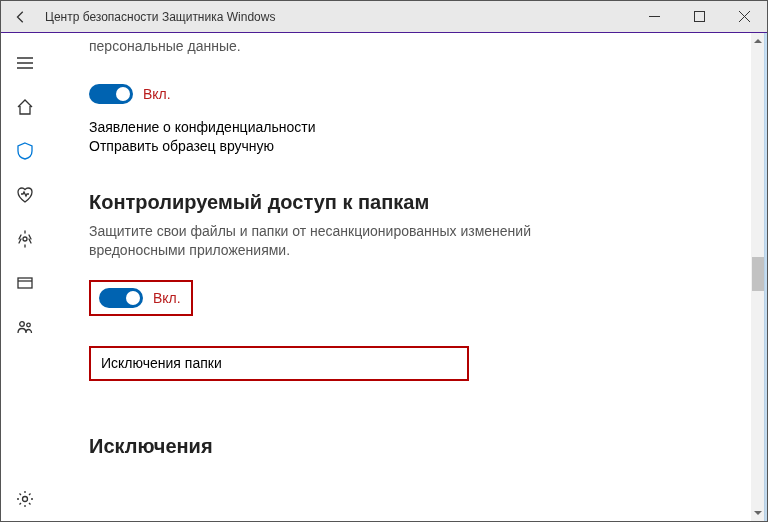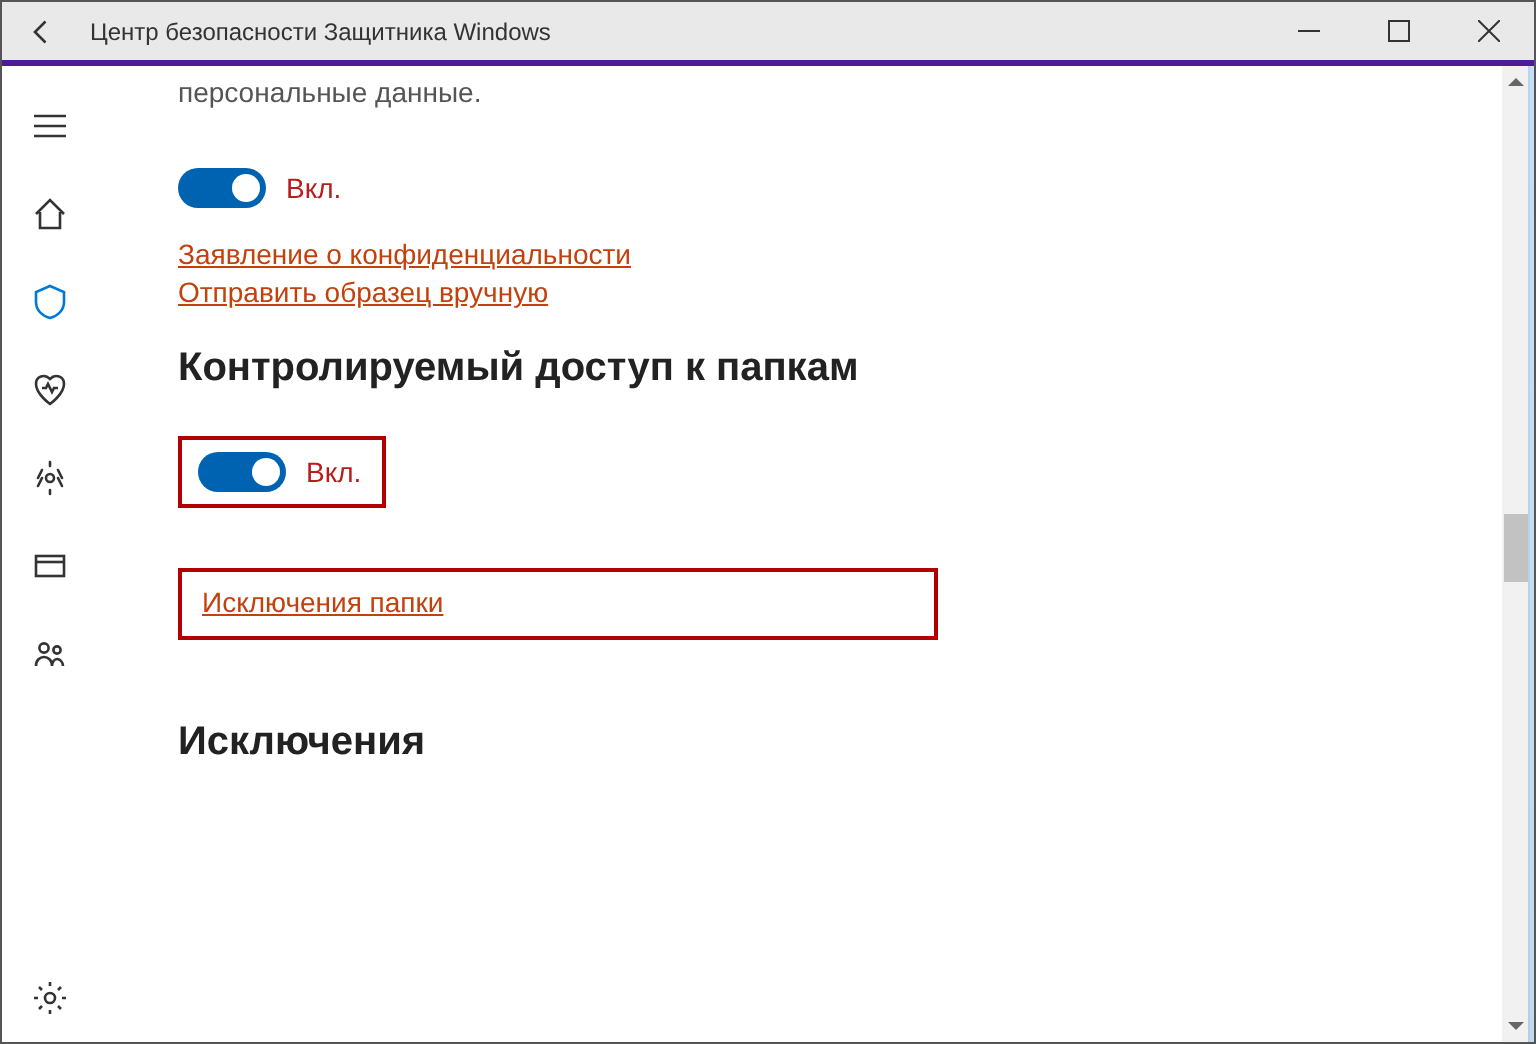--- a/index.html
+++ b/index.html
@@ -1,37 +1,37 @@
 <!DOCTYPE html>
 <html><head>
 <meta charset="utf-8">
 <style>
   * { box-sizing: border-box; margin: 0; padding: 0; }
   html, body { width: 768px; height: 522px; overflow: hidden; font-family: "Segoe UI", Tahoma, sans-serif; background: #fff; }
   .window { width: 768px; height: 522px; display: flex; flex-direction: column; border: 1px solid #555; }
-  .titlebar { height: 32px; background: #e9e9e9; display: flex; align-items: center; color: #333; border-bottom: 3px solid #4c1d95; }
+  .titlebar { height: 32px; background: #e9e9e9; display: flex; align-items: center; color: #333; border-bottom: 1px solid #4c1d95; }
   .tb-back { width: 40px; height: 32px; display:flex; align-items:center; justify-content:center; }
   .tb-back svg { width:14px; height:14px; stroke:#333; stroke-width:1.5; fill:none; }
   .tb-title { flex: 1; font-size: 12px; color:#333; padding-left: 4px; }
   .tb-btn { width: 45px; height: 32px; display:flex; align-items:center; justify-content:center; }
   .tb-btn svg { width:11px; height:11px; stroke:#333; stroke-width:1; fill:none; }
   .body { flex:1; display:flex; position:relative; background:#fff; }
   .sidebar { width: 48px; display:flex; flex-direction:column; padding-top:8px; }
   .sb-item { width:48px; height:44px; display:flex; align-items:center; justify-content:center; position:relative; }
   .sb-item svg { width:18px; height:18px; stroke:#333; stroke-width:1.3; fill:none; }
   .sb-item.active svg { stroke:#0078d7; }
   .sb-spacer { flex:1; }
   .content { flex:1; padding: 0 0 0 40px; overflow:hidden; color:#333; }
   .section-desc { font-size: 14px; color:#555; line-height:1.35; margin-bottom: 6px; }
   .toggle-row { display:flex; align-items:center; gap:10px; margin: 14px 0 14px; }
   .toggle { width:44px; height:20px; background:#0063b1; border-radius:10px; position:relative; }
   .toggle .knob { position:absolute; right:3px; top:3px; width:14px; height:14px; background:#fff; border-radius:50%; }
   .toggle-label { font-size:14px; color:#b91c1c; }
-  .link { color:#c2410c; font-size:14px; line-height:1.4; display:block; cursor:pointer;text-decoration:underline; }
-  .section-title { font-size:20px; font-weight:600; color:#222; margin-top:16px; margin-bottom:8px; }
+  .link { color:#000000; font-size:14px; line-height:1.4; display:block; cursor:pointer; }
+  .section-title { font-size:20px; font-weight:600; color:#222; margin-top:34px; margin-bottom:8px; }
   .highlight-red { border:2.5px solid #b20000; padding:4px 10px 4px 8px; display:inline-block; }
   .highlight-red.block { display:block; max-width:380px; padding:6px 10px; }
   .hl1 { margin: 14px 0; }
   .hl2 { margin-top: 16px; }
   .scrollbar { position:absolute; right:2px; top:0; width:14px; height:100%; background:#f1f1f1; }
   .scrollbar .thumb { position:absolute; right:1px; width:12px; background:#c2c2c2; top:224px; height:34px; }
   .scrollbar .arrow { position:absolute; right:0; width:14px; height:16px; display:flex; align-items:center; justify-content:center; }
   .scrollbar .arrow svg { width:8px; height:8px; fill:#666; }
   .scrollbar .arrow.up { top:0; }
   .scrollbar .arrow.down { bottom:0; }
@@ -125,35 +125,36 @@
         <div class="toggle">
             <div class="knob"></div>
           </div>
         <span class="toggle-label">Вкл.</span>
       </div>
 
       <a class="link">Заявление о конфиденциальности</a>
       <a class="link">Отправить образец вручную</a>
 
       <h2 class="section-title">Контролируемый доступ к папкам</h2>
+      <p class="section-desc" style="max-width:520px;">Защитите свои файлы и папки от несанкционированных изменений вредоносными приложениями.</p>
 
       <div class="highlight-red hl1">
         <div class="toggle-row" style="margin:2px 0;">
           <div class="toggle">
               <div class="knob"></div>
             </div>
           <span class="toggle-label">Вкл.</span>
         </div>
       </div>
 
       <div class="highlight-red block hl2">
         <a class="link">Исключения папки</a>
       </div>
 
-      <h2 class="section-title" style="margin-top:40px;">Исключения</h2>
+      <h2 class="section-title" style="margin-top:54px;">Исключения</h2>
     </div>
 
     <div class="scrollbar">
       <div class="arrow up">
           <svg viewBox="0 0 8 8">
             <path d="M0 6 L4 2 L8 6 Z"></path>
           </svg>
         </div>
       <div class="thumb"></div>
       <div class="arrow down">

